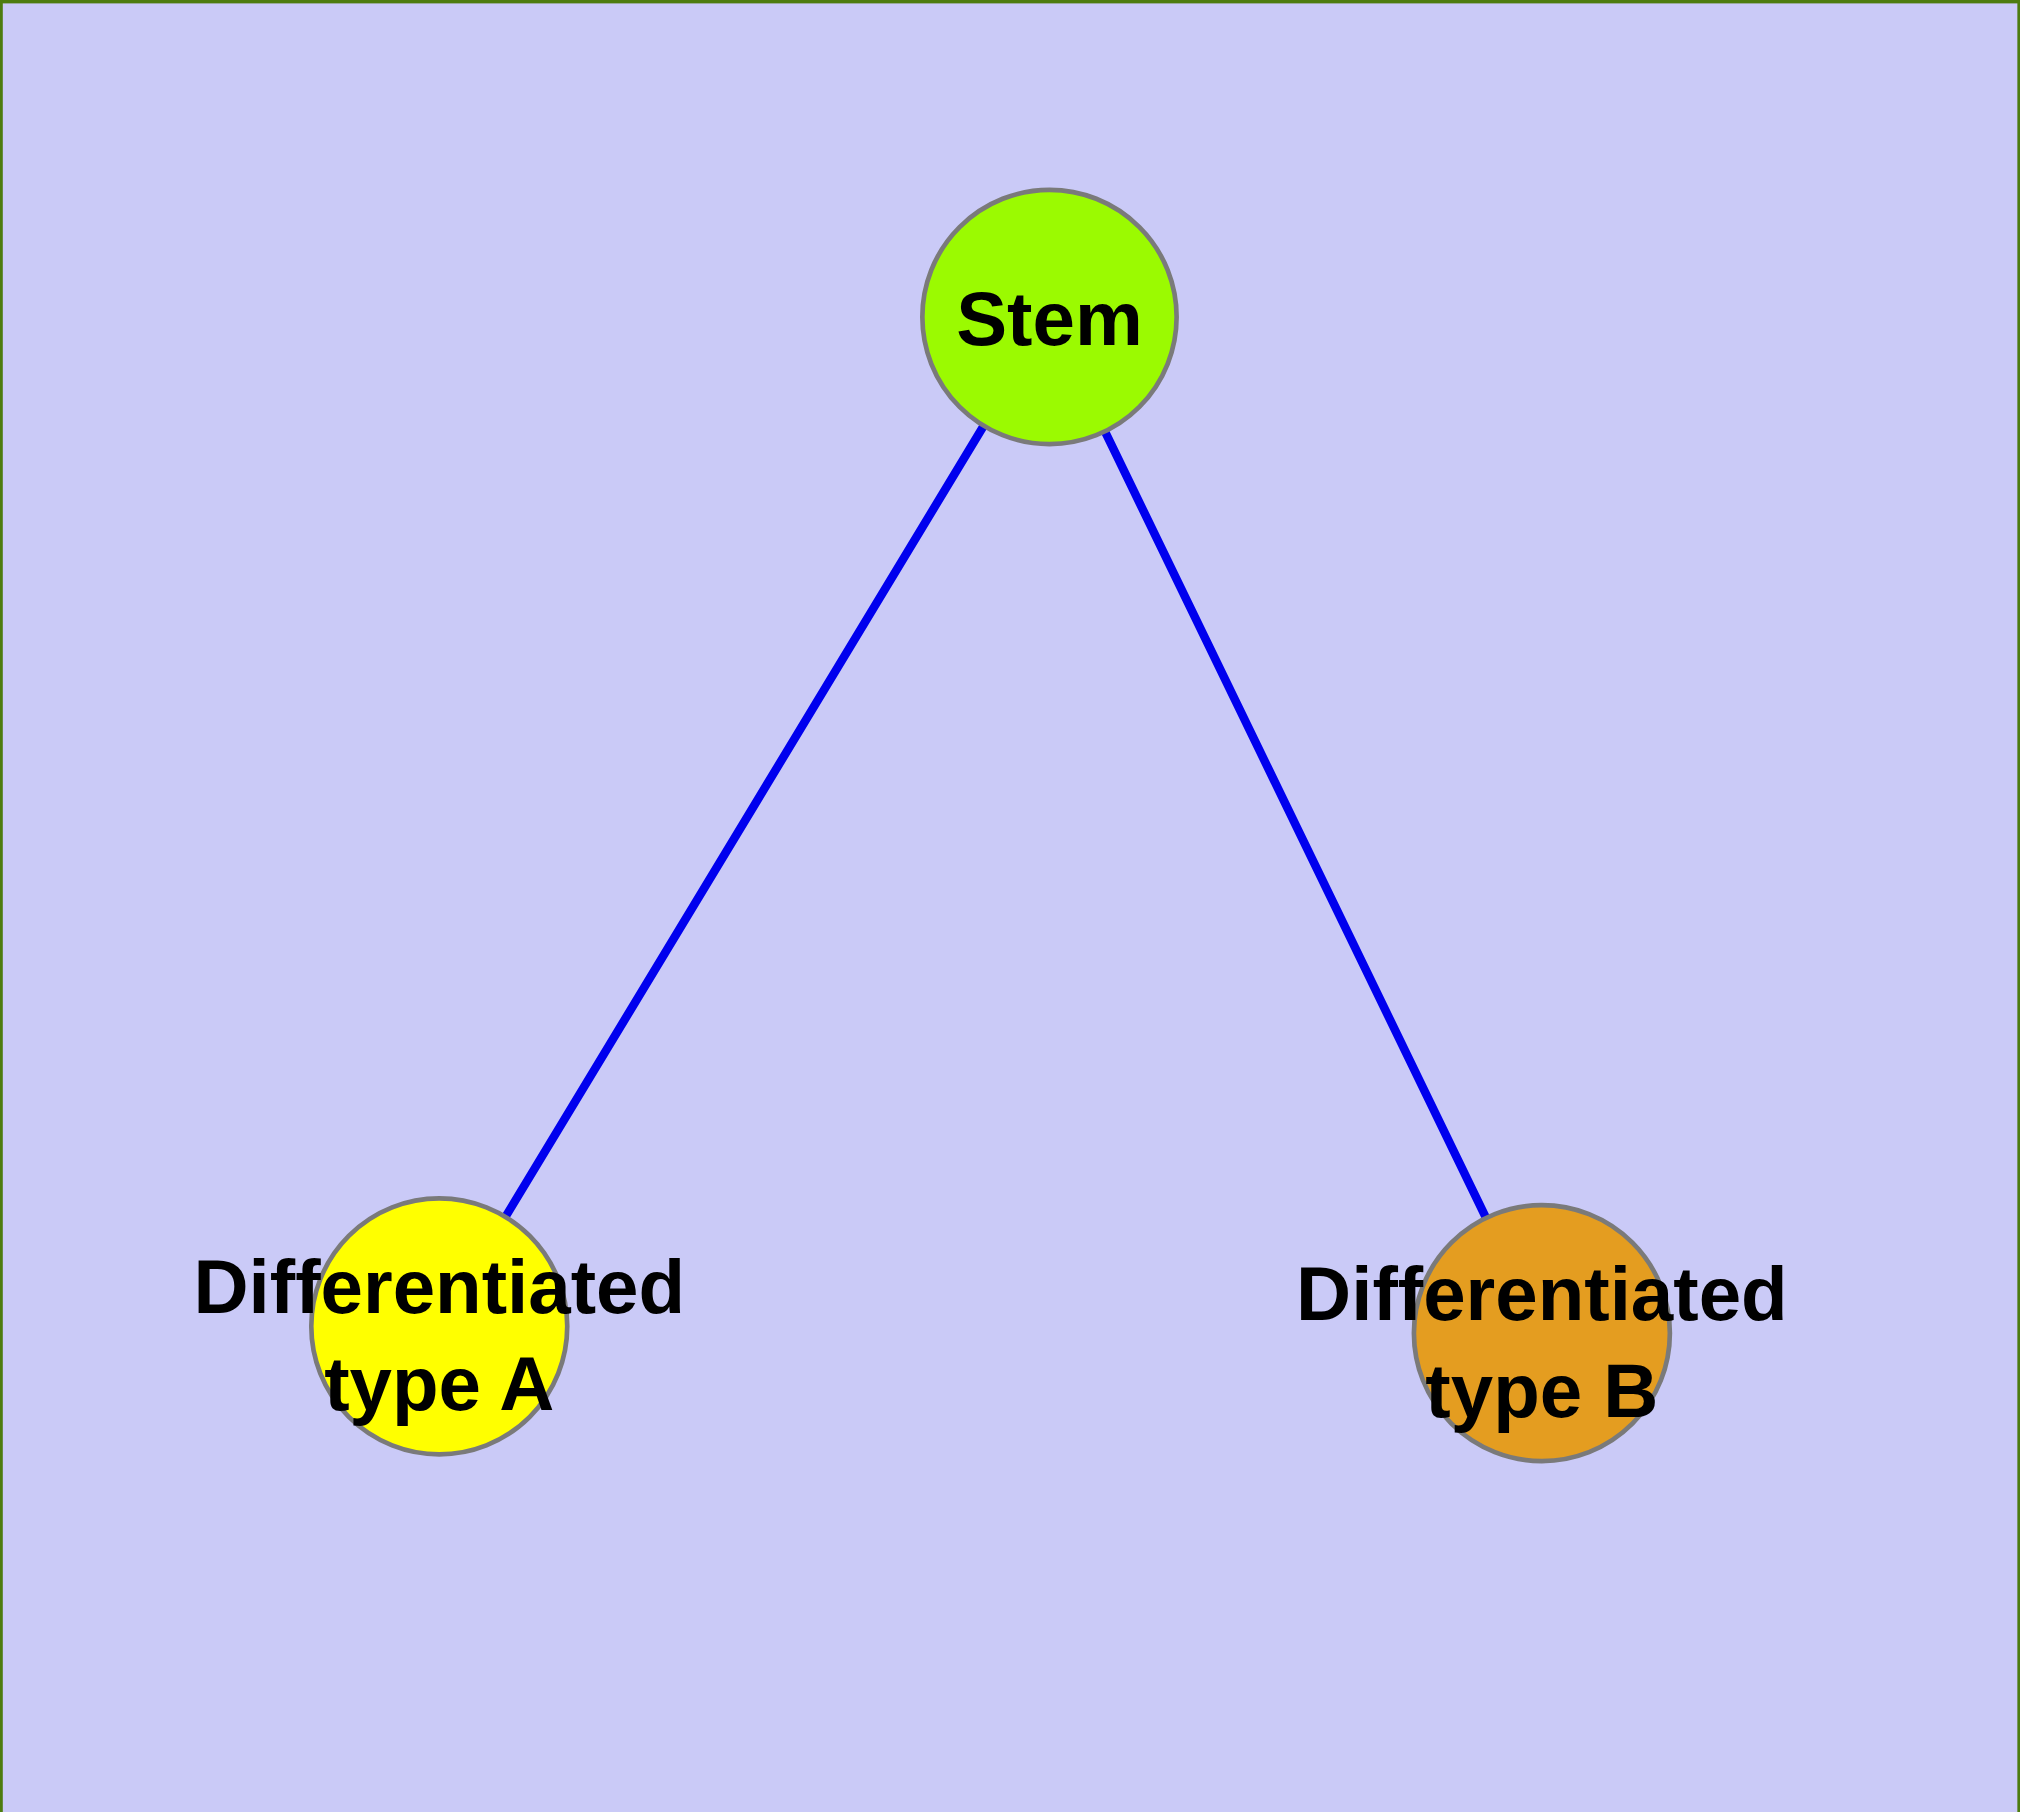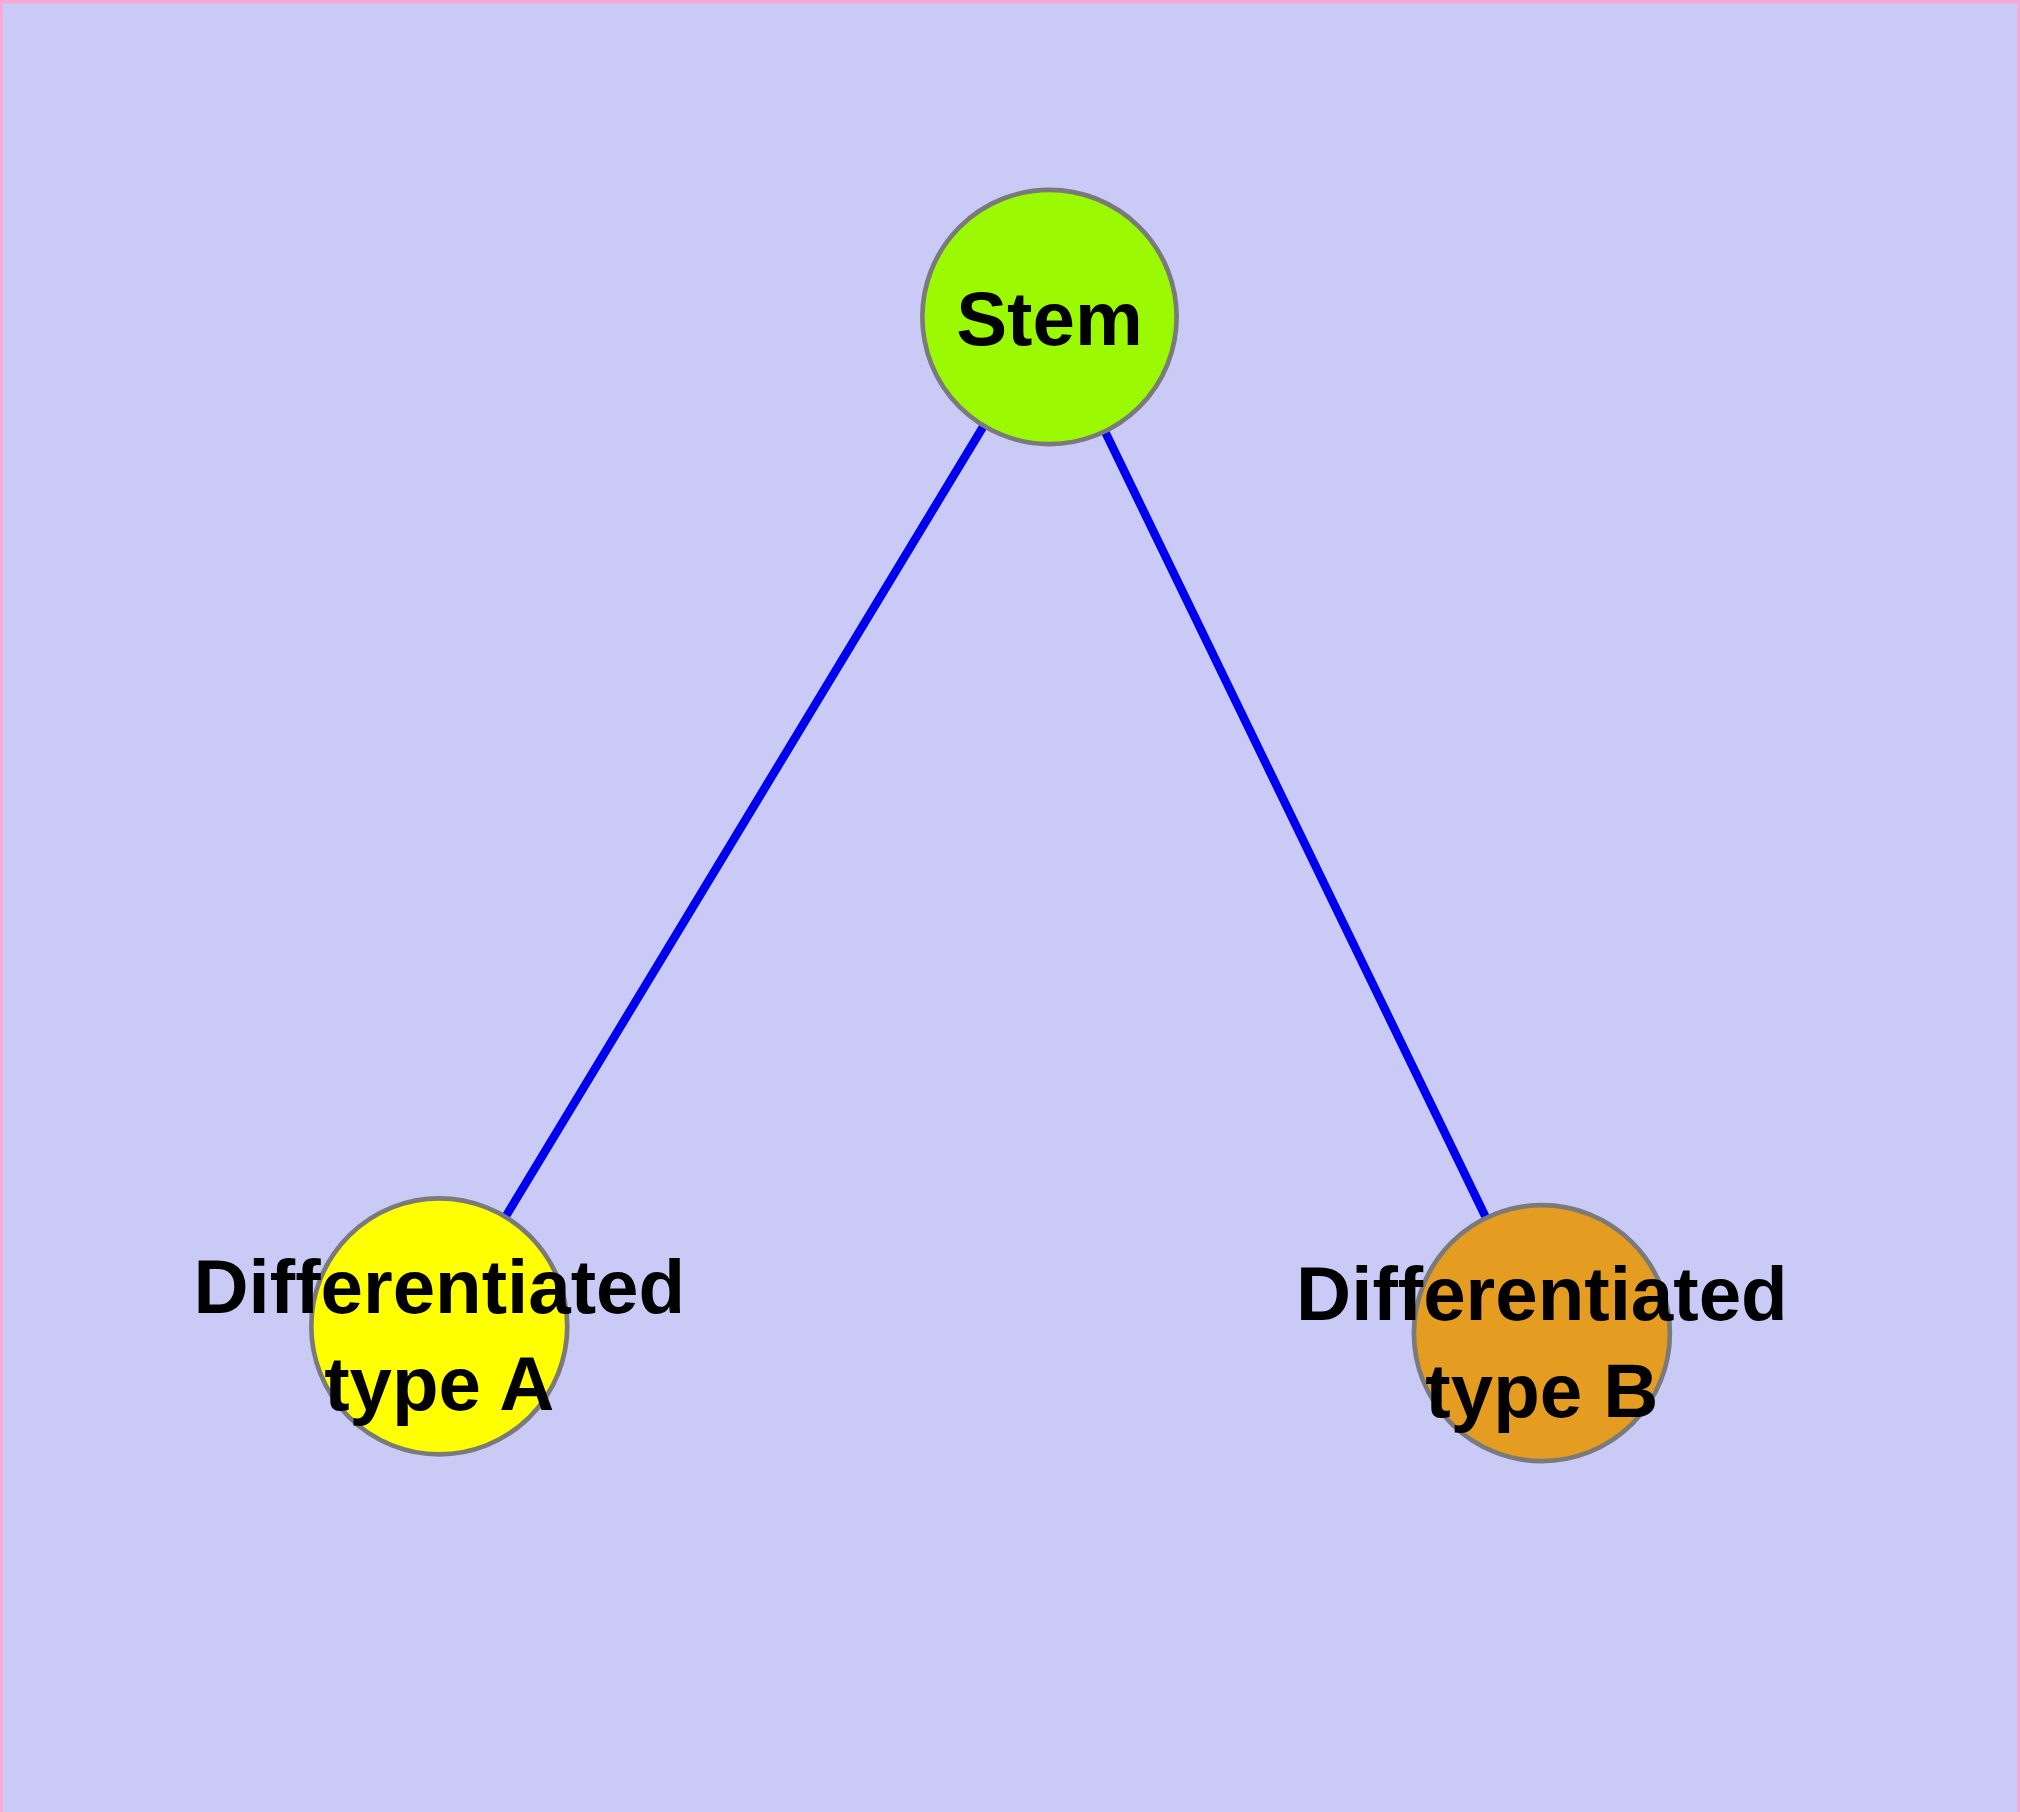--- a/index.html
+++ b/index.html
@@ -4,21 +4,21 @@
 <style>
   html, body {
     margin: 0;
     padding: 0;
     background: #ffffff;
   }
   .stage {
     position: relative;
     width: 2021px;
     height: 1812px;
-    background: #f9a8d4;
+    background: #4d7c0f;
     overflow: hidden;
   }
   .stage svg {
     display: block;
     width: 2021px;
     height: 1812px;
   }
   .node-label {
     font-family: "Liberation Sans", "DejaVu Sans", sans-serif;
     font-weight: bold;

